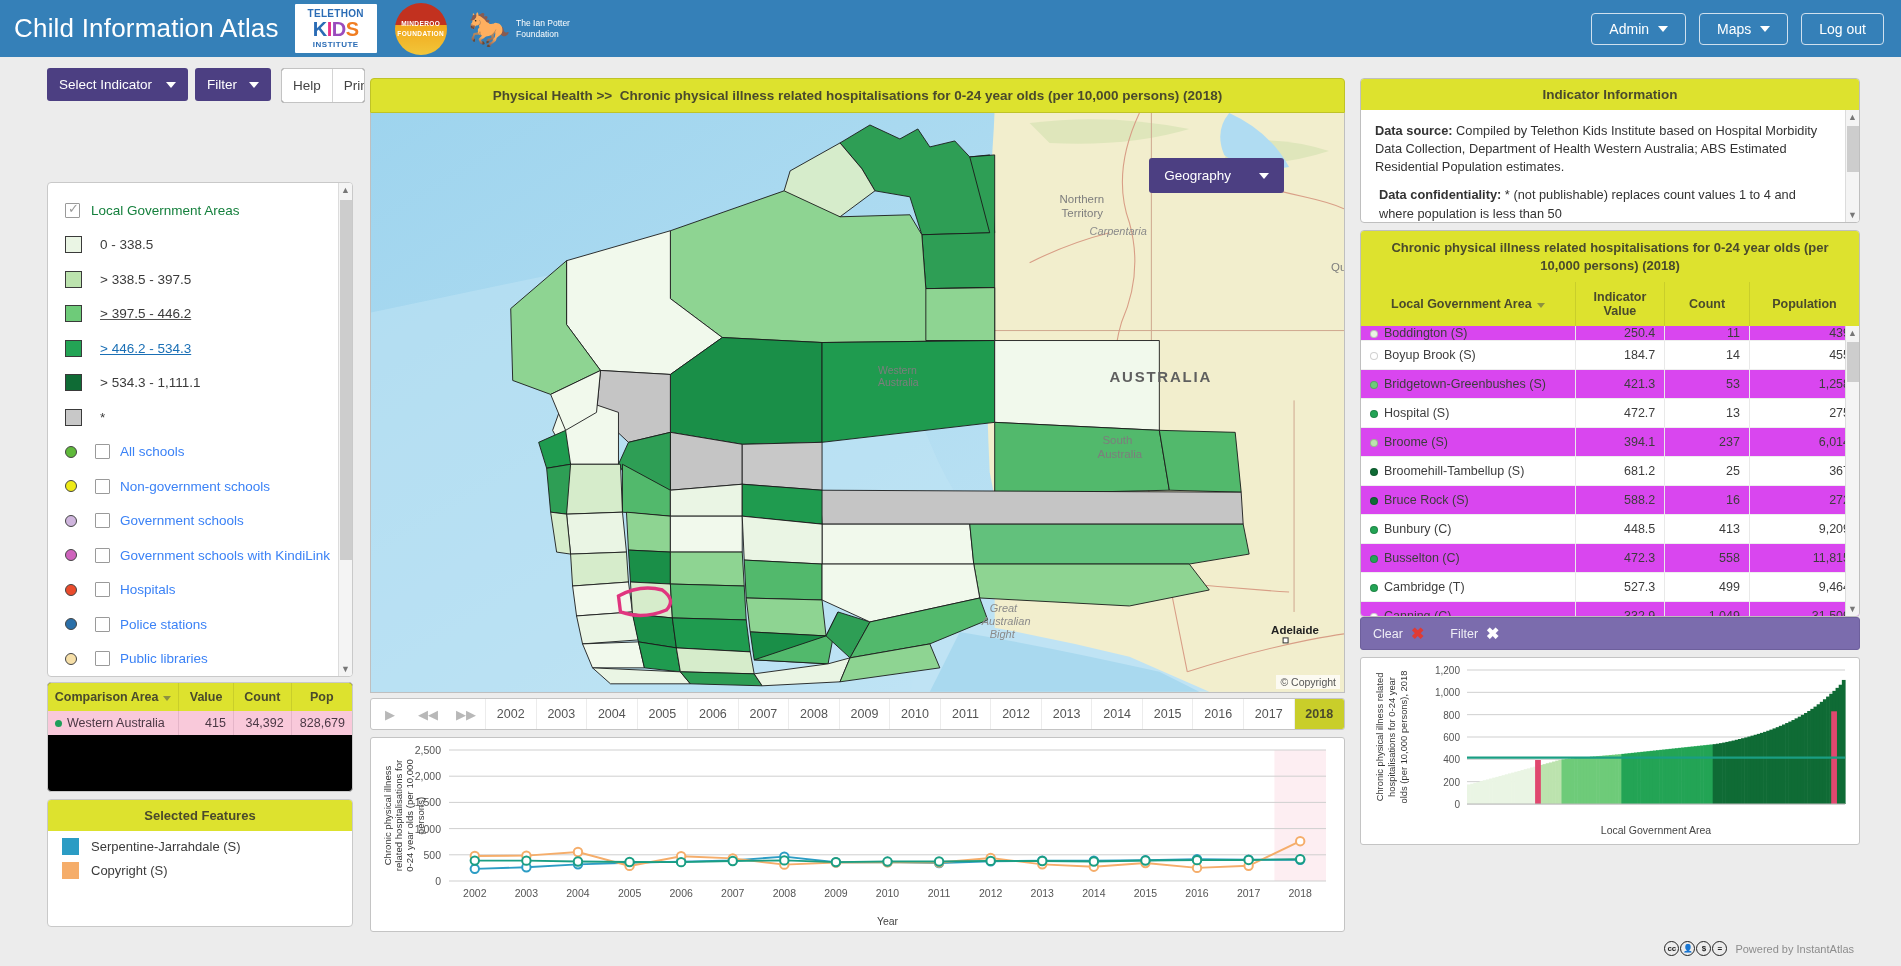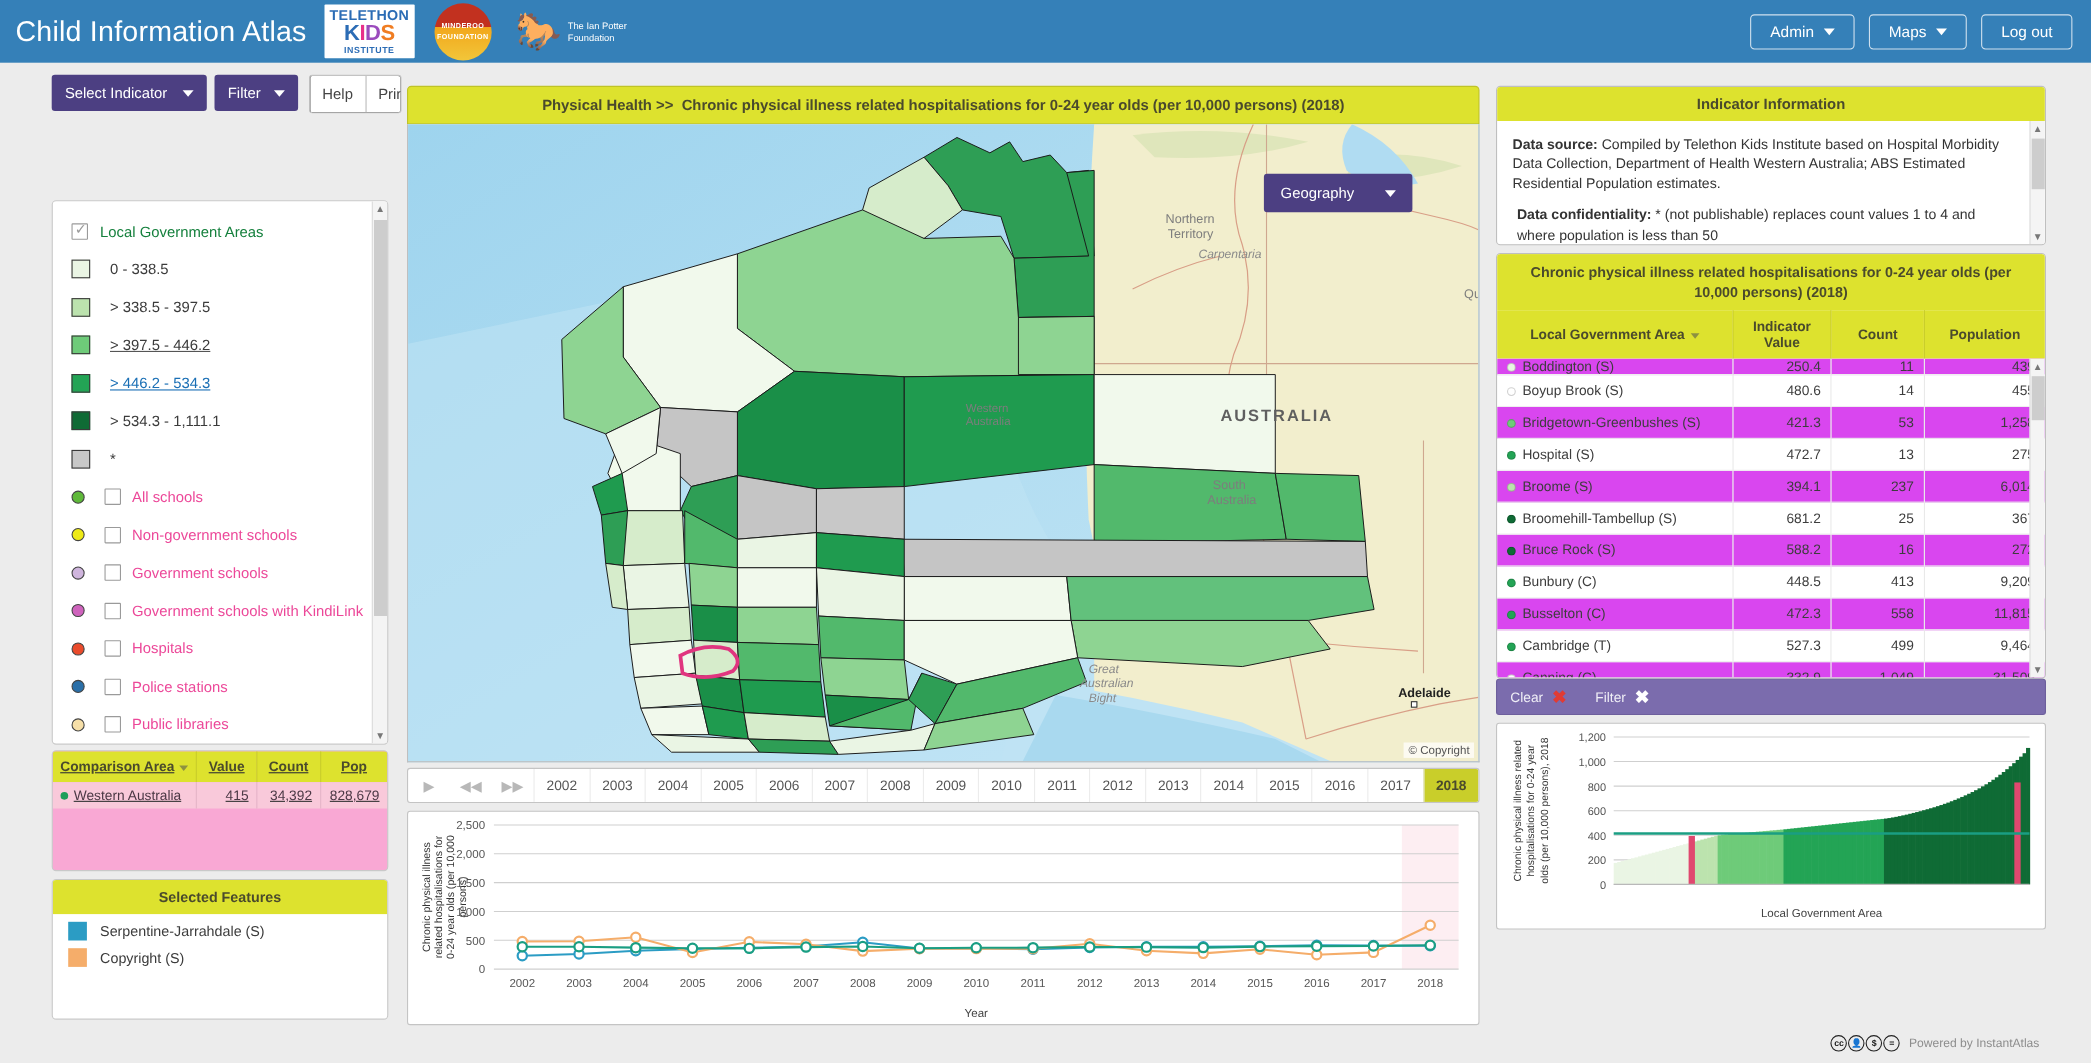--- a/index.html
+++ b/index.html
@@ -22,21 +22,21 @@
   #apptitle {
     color:#fff; font-size:26px; font-weight:400;
     margin-left:14px; letter-spacing:.2px; white-space:nowrap;
   }
   .logo-box { margin-left:16px; display:flex; align-items:center; }
   .tki-logo {
     background:#fff; width:82px; height:49px; border-radius:1px;
     display:flex; flex-direction:column; align-items:center; justify-content:center;
     line-height:1;
   }
-  .tki-top { font-size:13px; font-weight:bold; color:#2b6cb5; letter-spacing:.3px; }
+  .tki-top { font-size:10px; font-weight:bold; color:#2b6cb5; letter-spacing:.3px; }
   .tki-mid { font-size:20px; font-weight:bold; letter-spacing:-.5px; }
   .tki-mid .k { color:#2b6cb5; } .tki-mid .i { color:#e8308a; }
   .tki-mid .d { color:#9b4bbd; } .tki-mid .s { color:#f07d22; }
   .tki-bot { font-size:8px; font-weight:bold; color:#2b6cb5; letter-spacing:.5px; margin-top:2px;}
   .minderoo {
     width:52px; height:52px; border-radius:50%;
     background:linear-gradient(#c2311f 0%,#c2311f 42%,#f2a71b 42%,#f2c63a 100%);
     margin-left:18px; position:relative;
     display:flex; align-items:center; justify-content:center;
   }
@@ -79,30 +79,30 @@
   .chk { width:15px;height:15px;border:1px solid #9a9a9a;background:#fff;border-radius:1px;
          display:inline-block; position:relative; flex:none;}
   .chk.checked::after{ content:"✓"; position:absolute; left:2px; top:-3px; font-size:13px; color:#9a9a9a;}
   .lg-row .lbl { margin-left:11px; font-size:13.5px; color:#15803d; white-space:nowrap;}
   .swatch { width:17px;height:17px;border:1px solid #3a3a3a; flex:none; }
   .lg-row .rng { margin-left:18px; font-size:13.5px; color:#3b3b3b;}
   .rng.u1 { text-decoration:underline; text-decoration-color:#555; }
   .rng.u2 { color:#1a6fb5; text-decoration:underline; }
   .dot { width:12px;height:12px;border-radius:50%;border:1px solid #444; flex:none;}
   .lg-row .chk2 { margin-left:18px; }
-  .lg-row .lbl2 { margin-left:10px; font-size:13.5px; color:#ec4899; white-space:nowrap;}
+  .lg-row .lbl2 { margin-left:10px; font-size:13.5px; color:#3b82f6; white-space:nowrap;}
   #legendscroll { position:absolute; right:0; top:0; width:14px; height:100%; background:#f4f4f4;
     border-left:1px solid #dcdcdc;}
   .sb-arrow { height:14px; text-align:center; font-size:9px; color:#777; line-height:14px; }
   #legendthumb { position:absolute; top:17px; left:1px; width:12px; height:360px; background:#cdcdcd;}
 
   
   #comparebox {
     position:absolute; left:47px; top:625px; width:306px; height:110px;
-    border:1px solid #c9c9c9; border-radius:4px; background:#f9a8d4; overflow:hidden;text-decoration:underline;
+    border:1px solid #c9c9c9; border-radius:4px; background:#000000; overflow:hidden;
   }
   #comparebox table { width:100%; border-collapse:collapse; }
   #comparebox th {
     background:#dde22e; color:#4a4a2c; font-size:12.5px; font-weight:bold;
     padding:7px 6px; border-right:1px solid #c9ce2a; text-align:center;
   }
   #comparebox th:last-child{border-right:none;}
   #comparebox td {
     background:#f9c9da; font-size:12.5px; color:#4b3845; padding:5px 7px;
     border-right:1px solid #e5b5c8; vertical-align:middle;
@@ -695,21 +695,21 @@
               <span class="rdot" style="background:#eaf5e4"></span><span>Boddington (S)</span>
             </td>
             <td class="num" style="width:18%;padding-top:0;padding-bottom:0">250.4</td>
             <td class="num" style="width:17%;padding-top:0;padding-bottom:0">11</td>
             <td class="num" style="width:22%;padding-top:0;padding-bottom:0">439</td>
           </tr>
           <tr>
             <td style="width:43%">
               <span class="rdot" style="background:#fff"></span><span>Boyup Brook (S)</span>
             </td>
-            <td class="num" style="width:18%">480.6</td>
+            <td class="num" style="width:18%">184.7</td>
             <td class="num" style="width:17%">14</td>
             <td class="num" style="width:22%">455</td>
           </tr>
           <tr class="alt">
             <td>
               <span class="rdot" style="background:#6ecb79"></span><span>Bridgetown-Greenbushes (S)</span>
             </td>
             <td class="num">421.3</td>
             <td class="num">53</td>
             <td class="num">1,258</td>

